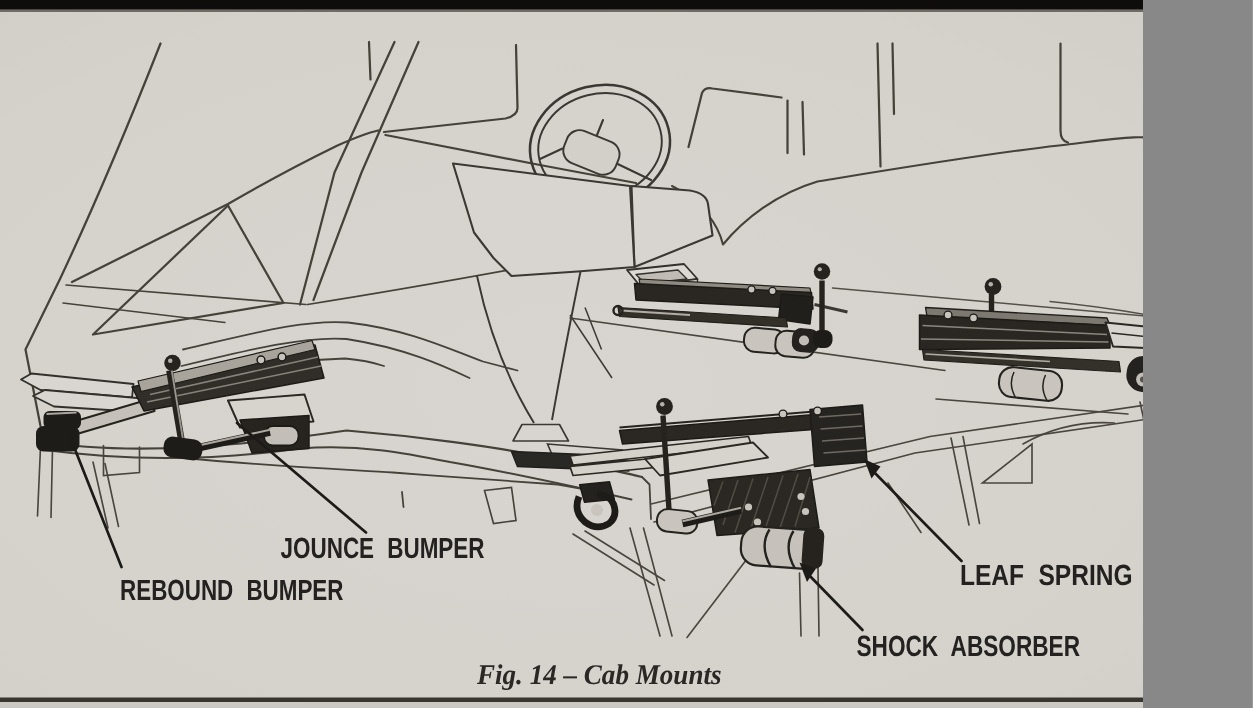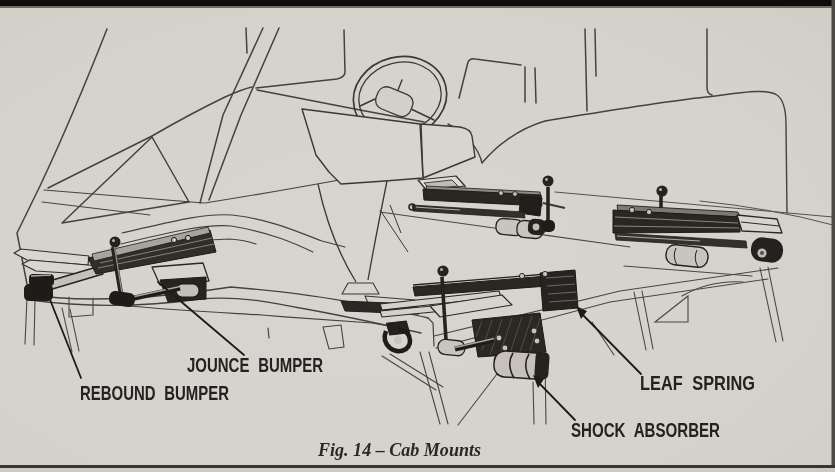--- a/index.html
+++ b/index.html
@@ -1,16 +1,16 @@
 <!DOCTYPE html>
 <html><head>
 <meta charset="utf-8">
 <style>
 html,body{margin:0;padding:0;background:#888;}
-#page{position:relative;width:835px;height:472px;overflow:hidden;background:#d8d5d0;font-family:"Liberation Sans",sans-serif;text-align:center;}
+#page{position:relative;width:762px;height:472px;overflow:hidden;background:#d8d5d0;font-family:"Liberation Sans",sans-serif;text-align:center;}
 svg{position:absolute;left:0;top:0;filter:blur(0.35px);}
 </style>
 </head>
 <body>
 <div id="page">
 <svg width="835" height="472" viewBox="0 0 835 472">
 <defs>
 <radialGradient id="bgg" cx="45%" cy="55%" r="80%">
 <stop offset="0%" stop-color="#d8d5d0"></stop>
 <stop offset="70%" stop-color="#d5d2cc"></stop>

